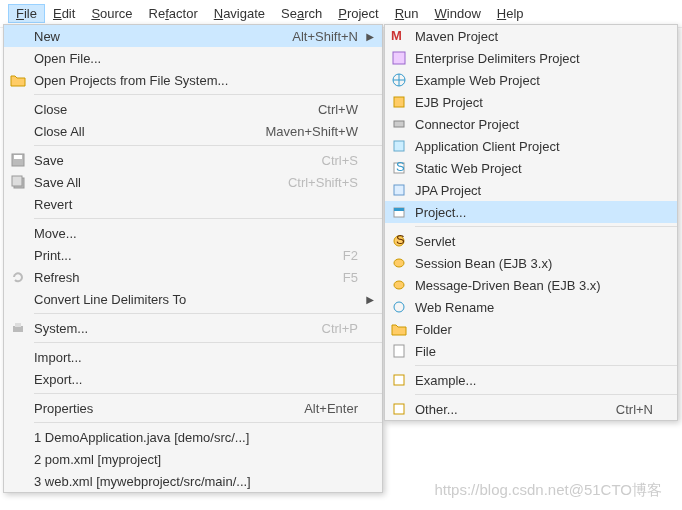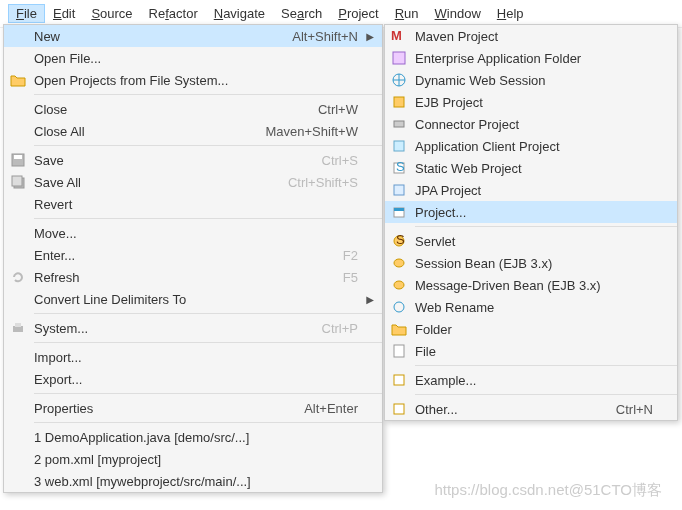--- a/index.html
+++ b/index.html
@@ -95,21 +95,21 @@
       <span class="icn"></span>
       <span class="lbl">Revert</span>
     </div>
     <div class="sep"></div>
     <div class="mi disabled">
       <span class="icn"></span>
       <span class="lbl">Move...</span>
     </div>
     <div class="mi disabled">
       <span class="icn"></span>
-      <span class="lbl">Enter...</span>
+      <span class="lbl">Print...</span>
       <span class="shortcut">F2</span>
     </div>
     <div class="mi disabled">
       <span class="icn">
         <svg width="14" height="14" viewBox="0 0 14 14">
           <path fill="none" stroke="#bbb" stroke-width="2" d="M3 7a4 4 0 1 1 1 3"></path>
         </svg>
       </span>
       <span class="lbl">Refresh</span>
       <span class="shortcut">F5</span>
@@ -167,30 +167,30 @@
         </svg>
       </span>
       <span class="lbl">Maven Project</span>
     </div>
     <div class="mi">
       <span class="icn">
         <svg width="14" height="14">
           <rect x="1" y="1" width="12" height="12" fill="#ecf" stroke="#96c"></rect>
         </svg>
       </span>
-      <span class="lbl">Enterprise Application Folder</span>
+      <span class="lbl">Enterprise Delimiters Project</span>
     </div>
     <div class="mi">
       <span class="icn">
         <svg width="14" height="14">
           <circle cx="7" cy="7" r="6" fill="none" stroke="#39c"></circle>
           <path stroke="#39c" d="M1 7h12M7 1v12"></path>
         </svg>
       </span>
-      <span class="lbl">Dynamic Web Session</span>
+      <span class="lbl">Example Web Project</span>
     </div>
     <div class="mi">
       <span class="icn">
         <svg width="14" height="14">
           <rect x="2" y="2" width="10" height="10" fill="#fc6" stroke="#c90"></rect>
         </svg>
       </span>
       <span class="lbl">EJB Project</span>
     </div>
     <div class="mi">

